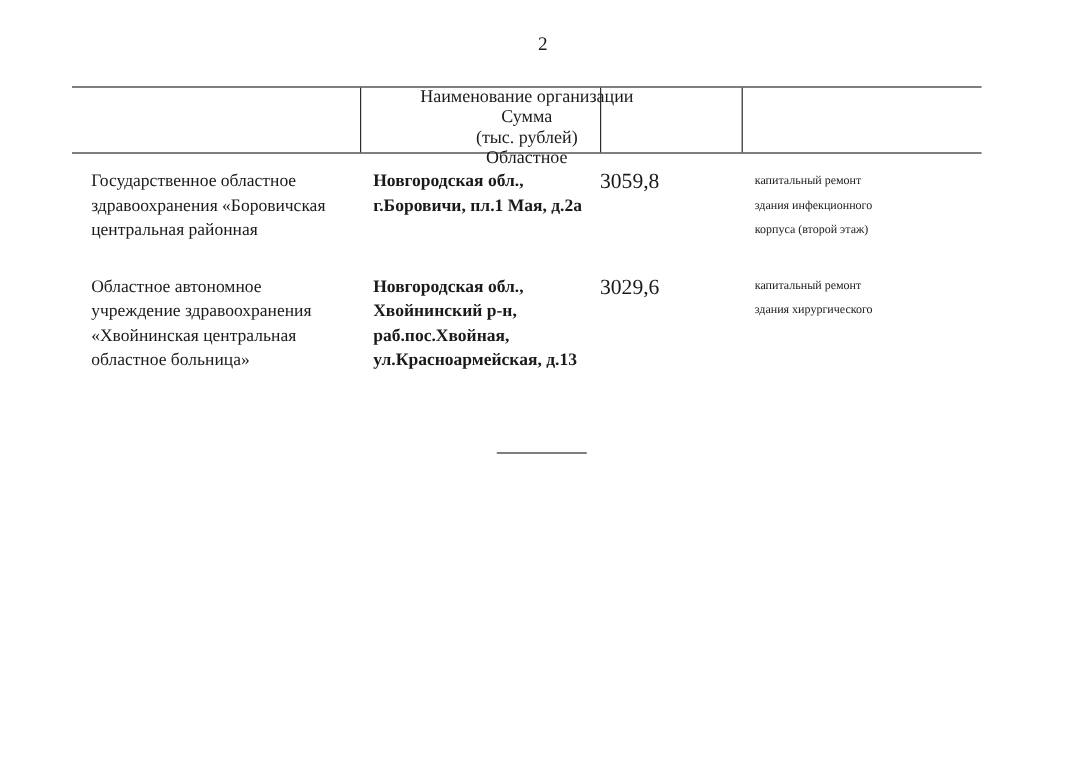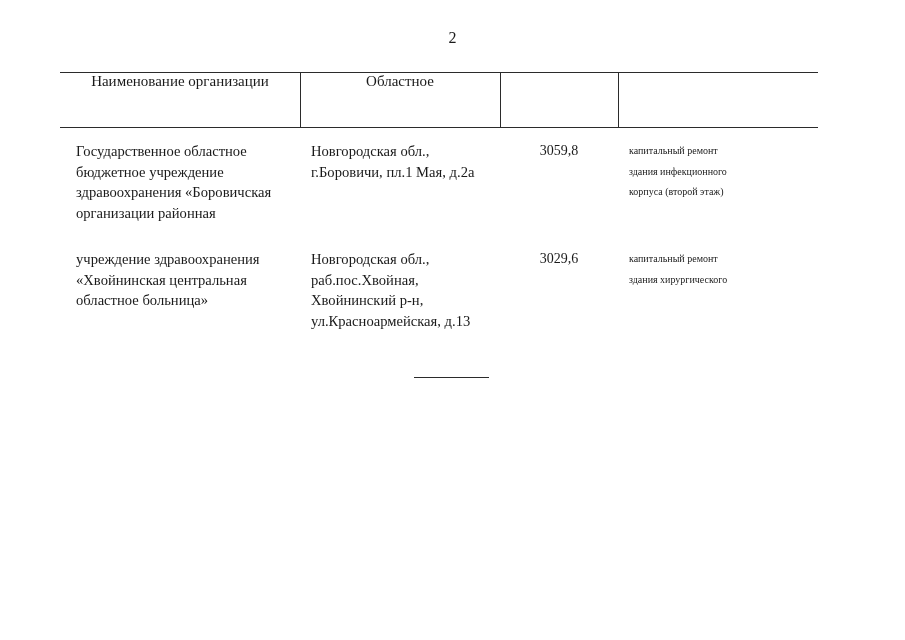--- a/index.html
+++ b/index.html
@@ -48,21 +48,23 @@
   }
   .table-rule-mid {
     height: 0;
     border-top: 1.4px solid #2b2b2b;
     width: 758px;
   }
 
   .thead {
     position: relative;
     display: flex;
+    align-items: center;
     height: 54px;
+    flex-direction: column;
   }
   .thead .vsep {
     position: absolute;
     top: 0;
     bottom: 0;
     width: 0;
     border-left: 1.2px solid #2b2b2b;
   }
   .vsep-1 { left: 240px; }
   .vsep-2 { left: 440px; }
@@ -96,25 +98,25 @@
   }
   .td-name {
     width: 240px;
     padding-left: 16px;
     padding-right: 8px;
   }
   .td-addr {
     width: 200px;
     padding-left: 11px;
     padding-right: 6px;
+    font-weight: bold;
   }
   .td-sum {
     width: 118px;
-    text-align: center;
-    font-size: 14px;
+    font-size: 18px;
   }
   .td-purp {
     width: 200px;
     padding-left: 11px;
     font-size: 10px;
     line-height: 20.5px;
   }
 
   .line { display: block; white-space: pre; }
 
@@ -138,56 +140,60 @@
   <div class="doc-table">
 
     <div class="table-rule-top"></div>
 
     <div class="thead">
       <div class="vsep vsep-1"></div>
       <div class="vsep vsep-2"></div>
       <div class="vsep vsep-3"></div>
 
       <div class="th col-name">Наименование организации</div>
+      <div class="th col-sum">
+        <span class="line">Сумма</span>
+        <span class="line">(тыс. рублей)</span>
+      </div>
       <div class="th col-purp">Областное</div>
     </div>
 
     <div class="table-rule-mid"></div>
 
     <div class="tbody">
 
       <div class="trow trow-1">
         <div class="td td-name">
           <span class="line">Государственное областное</span>
-          <span class="line">бюджетное учреждение</span>
           <span class="line">здравоохранения «Боровичская</span>
-          <span class="line">организации районная</span>
+          <span class="line">центральная районная</span>
         </div>
         <div class="td td-addr">
           <span class="line">Новгородская обл.,</span>
           <span class="line">г.Боровичи, пл.1 Мая, д.2а</span>
         </div>
         <div class="td td-sum">3059,8</div>
         <div class="td td-purp">
           <span class="line">капитальный ремонт</span>
           <span class="line">здания инфекционного</span>
           <span class="line">корпуса (второй этаж)</span>
         </div>
       </div>
 
       <div class="trow trow-2">
         <div class="td td-name">
+          <span class="line">Областное автономное</span>
           <span class="line">учреждение здравоохранения</span>
           <span class="line">«Хвойнинская центральная</span>
           <span class="line">областное больница»</span>
         </div>
         <div class="td td-addr">
           <span class="line">Новгородская обл.,</span>
+          <span class="line">Хвойнинский р-н,</span>
           <span class="line">раб.пос.Хвойная,</span>
-          <span class="line">Хвойнинский р-н,</span>
           <span class="line">ул.Красноармейская, д.13</span>
         </div>
         <div class="td td-sum">3029,6</div>
         <div class="td td-purp">
           <span class="line">капитальный ремонт</span>
           <span class="line">здания хирургического</span>
         </div>
       </div>
 
     </div>

